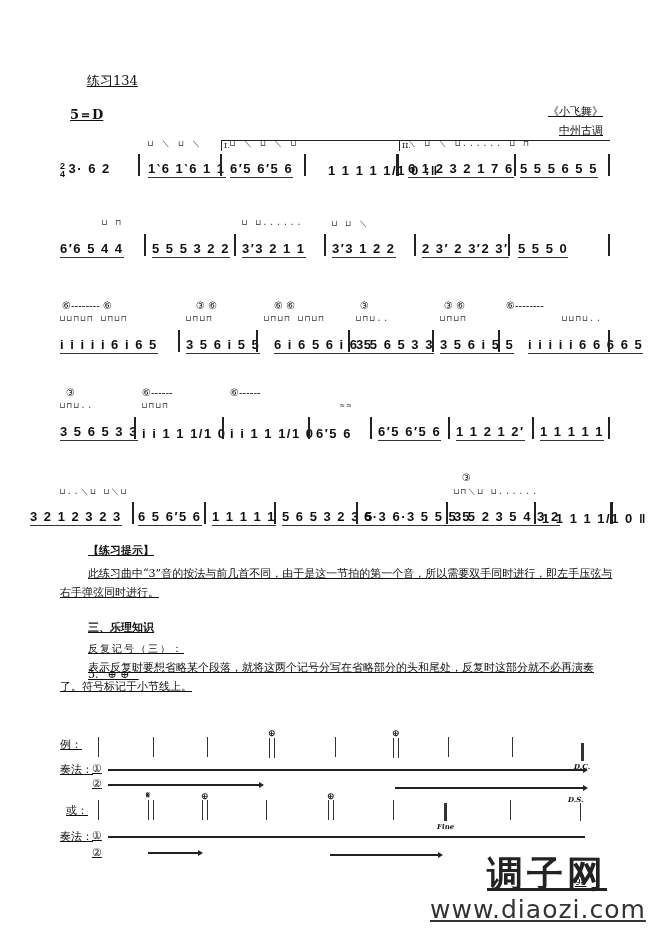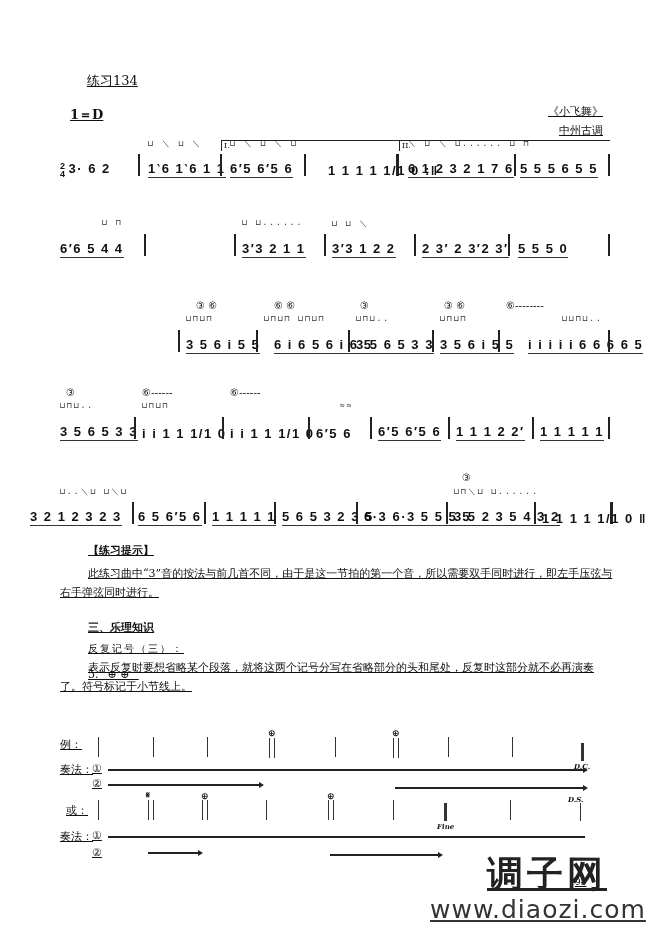--- a/index.html
+++ b/index.html
@@ -35,21 +35,21 @@
   .it{position:absolute;font-size:7px;font-style:italic;font-weight:bold;font-family:"DejaVu Serif",serif;}
 
   .wm1{left:487px;top:850px;font-size:36px;font-weight:bold;color:#222;letter-spacing:4px;}
   .wm2{left:430px;top:895px;font-size:25px;color:#333;font-family:"DejaVu Sans",sans-serif;letter-spacing:1px;}
   .pg{left:575px;top:877px;font-size:9px;}
 </style>
 </head>
 <body>
 
 <div class="abs title">练习134</div>
-<div class="abs key">1＝D</div>
+<div class="abs key">5＝D</div>
 <div class="abs piece">
   <div>《小飞舞》</div>
   <div>中州古调</div>
 </div>
 
 <div class="row" style="top:152px;">
   <div class="m" style="left:0;width:78px;">
     <div class="notes" style="left:2px;"><span class="timesig">2<br>4</span><span>3· 6 2</span></div>
   </div>
   <div class="bar" style="left:80px;"></div>
@@ -79,20 +79,23 @@
   </div>
   <div class="bar" style="left:550px;"></div>
 </div>
 
 <div class="row" style="top:232px;">
   <div class="m" style="left:0;width:80px;">
     <div class="tech" style="left:44px;">⊔ ⊓</div>
     <div class="notes" style="left:2px;"><span class="grp">6′6 5  4 4</span></div>
   </div>
   <div class="bar" style="left:86px;"></div>
+  <div class="m" style="left:90px;width:84px;">
+    <div class="notes" style="left:4px;"><span class="grp">5 5 5 3  2 2</span></div>
+  </div>
   <div class="bar" style="left:176px;"></div>
   <div class="m" style="left:180px;width:84px;">
     <div class="tech" style="left:4px;">⊔ ⊔......</div>
     <div class="notes" style="left:4px;"><span class="grp">3′3 2  1 1</span></div>
   </div>
   <div class="bar" style="left:266px;"></div>
   <div class="m" style="left:270px;width:84px;">
     <div class="tech" style="left:4px;">⊔ ⊔ ＼</div>
     <div class="notes" style="left:4px;"><span class="grp">3′3 1  2 2</span></div>
   </div>
@@ -101,20 +104,25 @@
     <div class="notes" style="left:4px;"><span class="grp">2 3′ 2 3′2 3′</span></div>
   </div>
   <div class="bar" style="left:450px;"></div>
   <div class="m" style="left:454px;width:90px;">
     <div class="notes" style="left:6px;"><span class="grp">5 5  5 0</span></div>
   </div>
   <div class="bar" style="left:550px;"></div>
 </div>
 
 <div class="row" style="top:328px;">
+  <div class="m" style="left:0;width:116px;">
+    <div class="circ" style="left:4px;">⑥--------  ⑥</div>
+    <div class="tech" style="left:2px;">⊔⊔⊓⊔⊓ ⊔⊓⊔⊓</div>
+    <div class="notes" style="left:2px;"><span class="grp">i i i i i  6 i 6 5</span></div>
+  </div>
   <div class="bar" style="left:120px;"></div>
   <div class="m" style="left:124px;width:74px;">
     <div class="circ" style="left:14px;">③ ⑥</div>
     <div class="tech" style="left:4px;">⊔⊓⊔⊓</div>
     <div class="notes" style="left:4px;"><span class="grp">3 5 6 i  5 5</span></div>
   </div>
   <div class="bar" style="left:198px;"></div>
   <div class="m" style="left:202px;width:88px;">
     <div class="circ" style="left:14px;">⑥   ⑥</div>
     <div class="tech" style="left:4px;">⊔⊓⊔⊓ ⊔⊓⊔⊓</div>
@@ -162,21 +170,21 @@
   <div class="m" style="left:254px;width:52px;">
     <div class="tech" style="left:28px;">≈≈</div>
     <div class="notes" style="left:4px;"><span>6′5  6</span></div>
   </div>
   <div class="bar" style="left:312px;"></div>
   <div class="m" style="left:316px;width:76px;">
     <div class="notes" style="left:4px;"><span class="grp">6′5  6′5 6</span></div>
   </div>
   <div class="bar" style="left:390px;"></div>
   <div class="m" style="left:394px;width:80px;">
-    <div class="notes" style="left:4px;"><span class="grp">1 1  1 2 2′</span></div>
+    <div class="notes" style="left:4px;"><span class="grp">1 1  2 1 2′</span></div>
   </div>
   <div class="bar" style="left:474px;"></div>
   <div class="m" style="left:478px;width:76px;">
     <div class="notes" style="left:4px;"><span class="grp">1 1  1  1 1</span></div>
   </div>
   <div class="bar" style="left:550px;"></div>
 </div>
 
 <div class="row" style="top:500px;">
   <div class="m" style="left:0;width:72px;">

